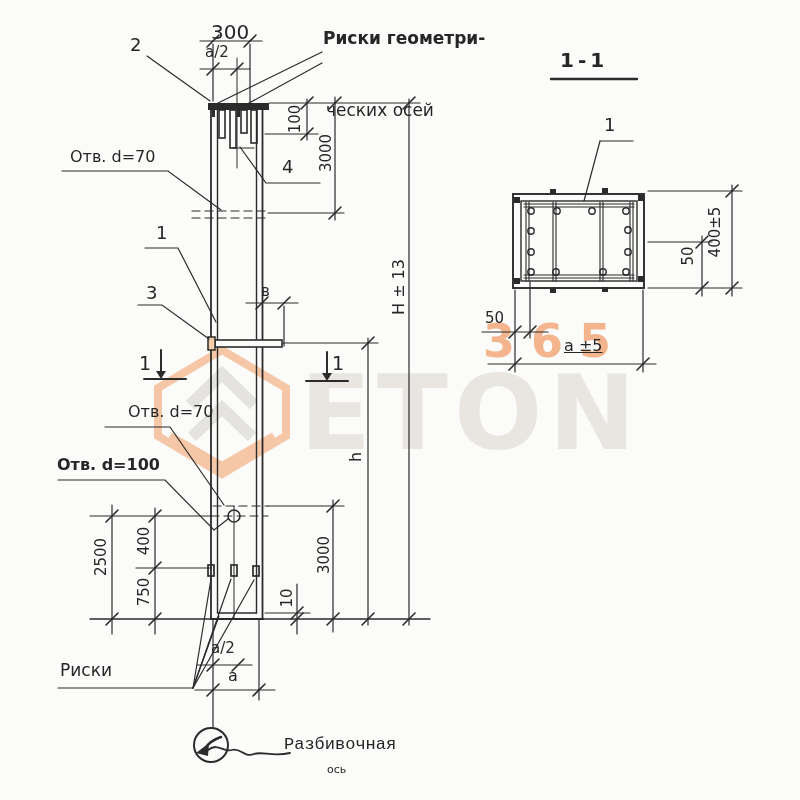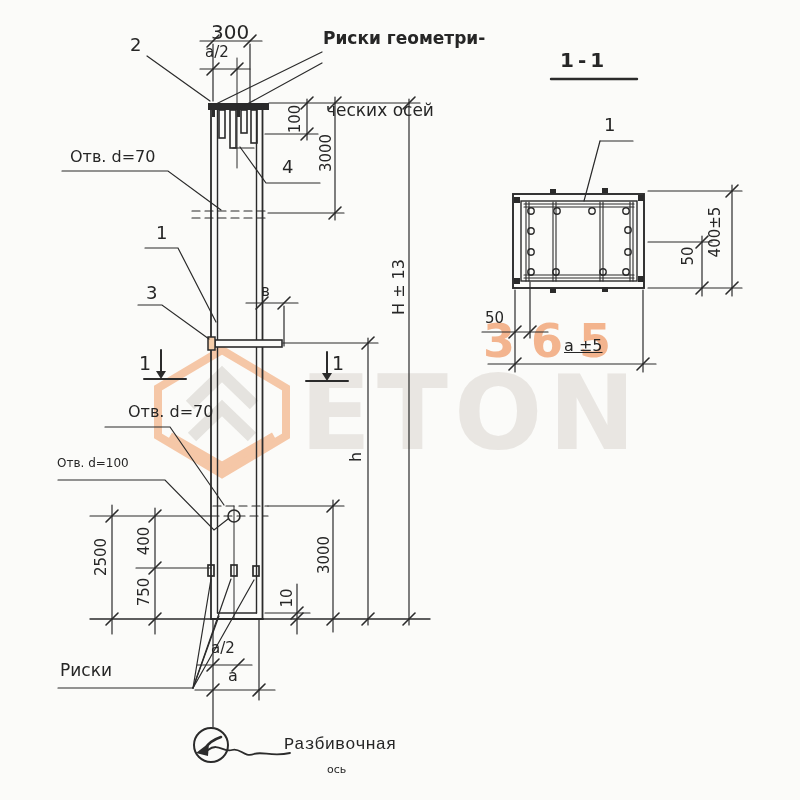--- a/index.html
+++ b/index.html
@@ -248,21 +248,21 @@
   <div class="vtext" style="left:326px;top:153px;font-size:15px;">3000</div>
   <div class="txt" style="left:156px;top:224px;font-size:18px;">1</div>
   <div class="txt" style="left:146px;top:284px;font-size:18px;">3</div>
   <div class="txt" style="left:282px;top:158px;font-size:18px;">4</div>
   <div class="txt" style="left:261px;top:284px;font-size:15px;">в</div>
   <div class="vtext" style="left:399px;top:287px;font-size:16px;">H ± 13</div>
   <div class="vtext" style="left:356px;top:457px;font-size:16px;">h</div>
   <div class="txt" style="left:139px;top:354px;font-size:19px;">1</div>
   <div class="txt" style="left:332px;top:354px;font-size:19px;">1</div>
   <div class="txt" style="left:128px;top:404px;font-size:16px;">Отв. d=70</div>
-  <div class="txt" style="left:57px;top:457px;font-size:12px;">Отв. d=100</div>
+  <div class="txt" style="left:57px;top:457px;font-size:16px;font-weight:bold;">Отв. d=100</div>
   <div class="vtext" style="left:101px;top:557px;font-size:15px;">2500</div>
   <div class="vtext" style="left:144px;top:541px;font-size:15px;">400</div>
   <div class="vtext" style="left:144px;top:592px;font-size:15px;">750</div>
   <div class="vtext" style="left:287px;top:598px;font-size:15px;">10</div>
   <div class="vtext" style="left:324px;top:555px;font-size:15px;">3000</div>
   <div class="txt" style="left:60px;top:662px;font-size:17px;">Риски</div>
   <div class="txt" style="left:211px;top:641px;font-size:15px;">а/2</div>
   <div class="txt" style="left:228px;top:668px;font-size:16px;">а</div>
   <div class="txt" style="left:284px;top:736px;font-size:17px;font-family:Liberation Mono, monospace;">Разбивочная</div>
   <div class="txt" style="left:327px;top:764px;font-size:11px;">ось</div>

